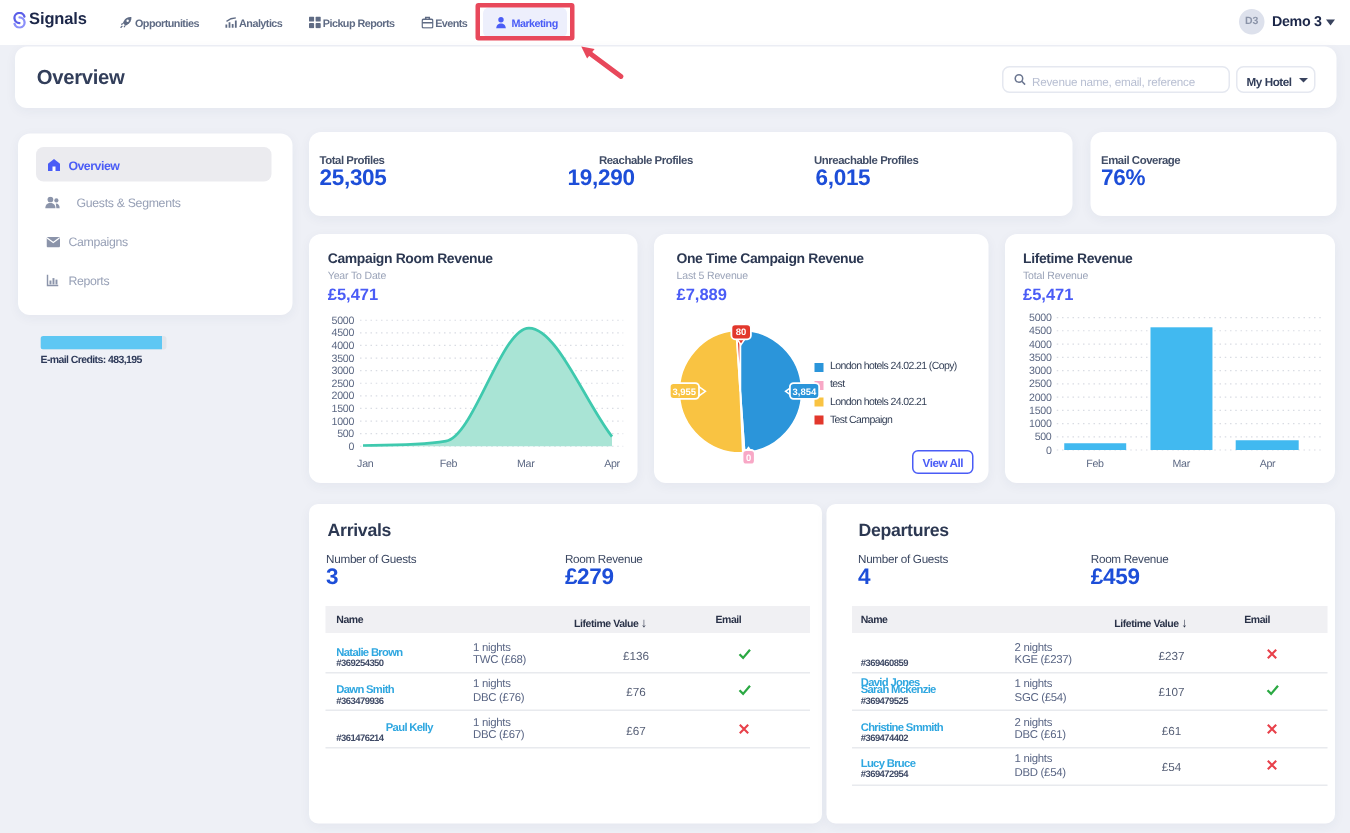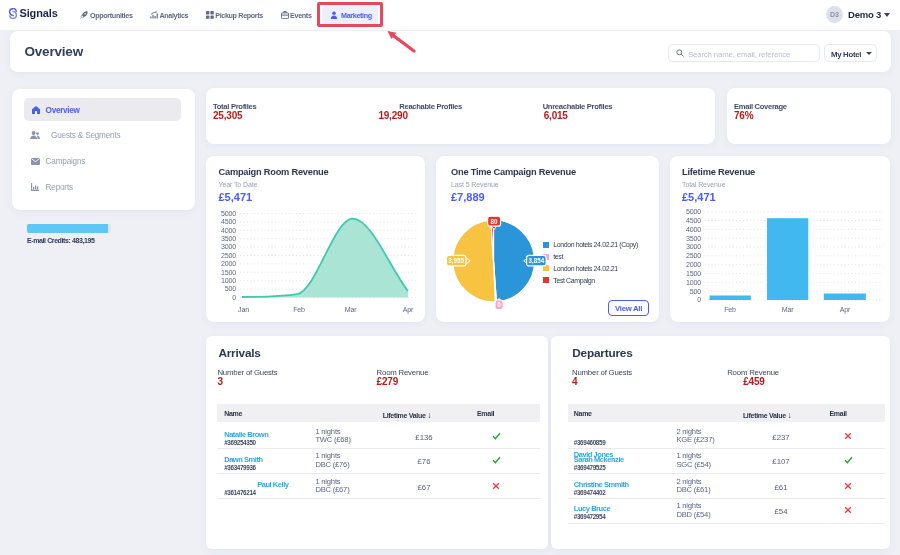--- a/index.html
+++ b/index.html
@@ -2,21 +2,21 @@
 <html><head>
 <meta charset="utf-8">
 <style>
 * { margin:0; padding:0; box-sizing:border-box; }
 html,body { width:900px; height:555px; }
 body { font-family:"Liberation Sans", sans-serif; background:#eef0f6; position:relative; overflow:hidden; }
 .abs { position:absolute; }
 .card { position:absolute; background:#fff; border-radius:8px; box-shadow:0 2px 8px rgba(40,50,90,.05); }
 .navtxt { position:absolute; font-size:7.2px; font-weight:bold; letter-spacing:-0.35px; color:#5f6b84; }
 .lbl { position:absolute; font-size:7.6px; font-weight:bold; letter-spacing:-0.3px; color:#414d66; }
-.bigval { position:absolute; font-size:10px; font-weight:bold; color:#b91c1c; letter-spacing:-0.2px; }
+.bigval { position:absolute; font-size:15px; font-weight:bold; color:#1d4ed8; letter-spacing:-0.2px; }
 .ctitle { position:absolute; font-size:9.3px; font-weight:bold; color:#2c3852; letter-spacing:-0.25px; }
 .csub { position:absolute; font-size:7px; color:#9aa3b8; letter-spacing:-0.1px; }
 .cval { position:absolute; font-size:11px; font-weight:bold; color:#4a5cf6; }
 .thead { position:absolute; font-size:7px; font-weight:bold; letter-spacing:-0.3px; color:#2a3248; }
 .nm { position:absolute; font-size:7.5px; font-weight:bold; letter-spacing:-0.45px; color:#2fa7e0; }
 .id { position:absolute; font-size:6.3px; font-weight:bold; letter-spacing:-0.35px; color:#3f4a66; }
 .nights { position:absolute; font-size:7.6px; letter-spacing:-0.2px; color:#5a6685; line-height:8.5px; }
 .val { position:absolute; font-size:7.8px; color:#555e75; }
 .side-sel { position:absolute; font-size:8.2px; font-weight:bold; letter-spacing:-0.3px; color:#4a5cf6; }
 .side { position:absolute; font-size:8.2px; letter-spacing:-0.2px; color:#97a0b6; }
@@ -72,21 +72,21 @@
 <div class="abs" style="left:884px;top:13px;width:0;height:0;border-left:3.5px solid transparent;border-right:3.5px solid transparent;border-top:4px solid #39435e;"></div>
 
 <div class="card" style="left:10px;top:31px;width:881px;height:41px;"></div>
 <div class="abs" style="left:24.5px;top:44px;font-size:13.5px;font-weight:bold;color:#323e5a;letter-spacing:-0.2px;">Overview</div>
 
 <div class="abs" style="left:668px;top:44px;width:152px;height:18px;background:#fff;border:1px solid #e5e8f0;border-radius:5px;"></div>
 <svg class="abs" style="left:676px;top:49px;" width="8" height="8" viewBox="0 0 8 8">
     <circle cx="3.3" cy="3.3" r="2.5" fill="none" stroke="#6b7690" stroke-width="1"></circle>
     <line x1="5.2" y1="5.2" x2="7.4" y2="7.4" stroke="#6b7690" stroke-width="1"></line>
   </svg>
-<div class="abs" style="left:688px;top:49.5px;font-size:7.8px;letter-spacing:-0.15px;color:#b8bfd2;">Search name, email, reference</div>
+<div class="abs" style="left:688px;top:49.5px;font-size:7.8px;letter-spacing:-0.15px;color:#b8bfd2;">Revenue name, email, reference</div>
 
 <div class="abs" style="left:824px;top:44px;width:53px;height:18px;background:#fff;border:1px solid #e5e8f0;border-radius:5px;"></div>
 <div class="abs" style="left:831px;top:49.5px;font-size:7.8px;font-weight:bold;letter-spacing:-0.3px;color:#323e5a;">My Hotel</div>
 <div class="abs" style="left:866px;top:51.5px;width:0;height:0;border-left:3px solid transparent;border-right:3px solid transparent;border-top:3.5px solid #39435e;"></div>
 
 <div class="abs" style="left:317px;top:2px;width:66px;height:25px;border:3px solid #e8485b;border-radius:2px;z-index:60;"></div>
 <svg class="abs" style="left:382px;top:27px;z-index:60;" width="40" height="30" viewBox="0 0 40 30">
   <line x1="10.5" y1="8" x2="32" y2="24" stroke="#e8485b" stroke-width="3.3" stroke-linecap="round"></line>
   <path d="M5.5 4 L14.4 5.7 L9.4 12 Z" fill="#e8485b"></path>
 </svg>
@@ -296,21 +296,21 @@
 <svg class="abs" style="left:492px;top:481.5px;" width="8" height="8" viewBox="0 0 8 8">
     <path d="M1.2 1.2 L6.8 6.8 M6.8 1.2 L1.2 6.8" stroke="#e8404a" stroke-width="1.4"></path>
   </svg>
 <div class="abs" style="left:217.4px;top:498.3px;width:322.9px;height:1px;background:#e8eaee;"></div>
 
 <div class="card" style="left:551px;top:336px;width:339px;height:213px;border-radius:6px;"></div>
 <div class="abs" style="left:572.3px;top:346px;font-size:11.8px;font-weight:bold;color:#2c3852;letter-spacing:-0.2px;">Departures</div>
 <div class="guestlbl" style="left:572px;top:367.5px;">Number of Guests</div>
 <div class="bigval" style="left:572px;top:376px;">4</div>
 <div class="guestlbl" style="left:727.2px;top:367.5px;">Room Revenue</div>
-<div class="bigval" style="left:727.2px;top:376px;margin-left:16px;">£459</div>
+<div class="bigval" style="left:727.2px;top:376px;">£459</div>
 
 <div class="abs" style="left:568.1px;top:403.8px;width:317.2px;height:18.2px;background:#f0f0f3;"></div>
 <div class="thead" style="left:573.8px;top:409.5px;">Name</div>
 <div class="thead" style="left:742.9px;top:409.5px;">Lifetime Value <span style="font-size:8.5px;">↓</span></div>
 <div class="thead" style="left:829.5px;top:409.5px;">Email</div>
 
 <div class="nm" style="left:573.8px;top:429.8px;margin-top:20px;">David Jones</div>
 <div class="id" style="left:573.8px;top:438.8px;">#369460859</div>
 <div class="nights" style="left:676.4px;top:427.5px;">2 nights<br>KGE (£237)</div>
 <div class="val" style="left:761px;top:432.5px;width:40px;text-align:center;">£237</div>

